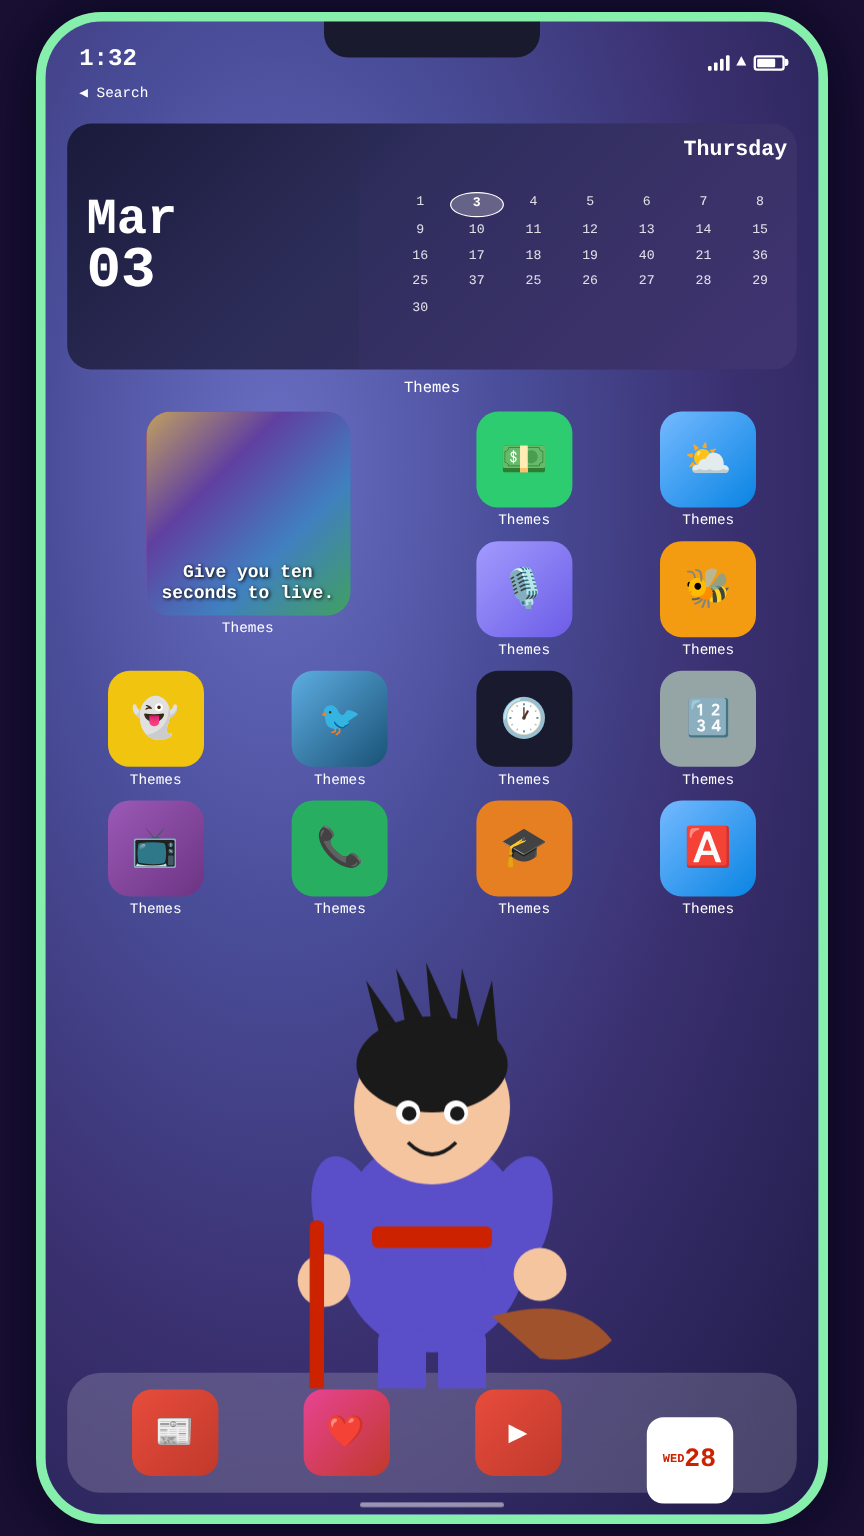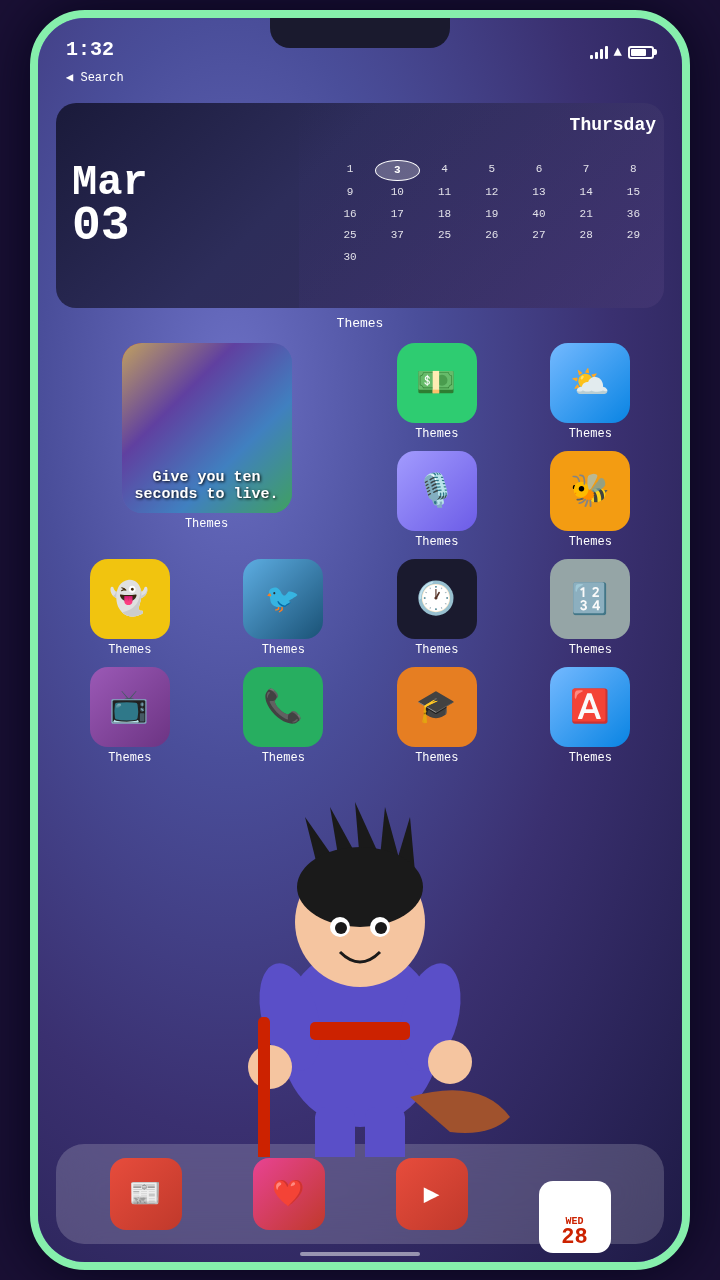--- a/index.html
+++ b/index.html
@@ -549,21 +549,21 @@
       </div>
     </div>
 
     <div class="dock-icon-wrap">
       <div class="dock-icon icon-youtube">
         <span style="font-size:26px; color:white;">▶</span>
       </div>
     </div>
 
     <div class="dock-icon-wrap">
-      <div class="dock-icon" style="background:white; border-radius:14px; display:flex; flex-direction:column; align-items:center; justify-content:flex-end; padding:4px;margin-top:45px;">
+      <div class="dock-icon" style="background:white; border-radius:14px; display:flex; flex-direction:row; align-items:center; justify-content:center; padding:4px;margin-top:45px;">
         <div style="font-size:10px; font-weight:700; color:#cc2200; line-height:1;">WED</div>
         <div style="font-size:22px; font-weight:800; color:#cc2200; line-height:1;">28</div>
       </div>
     </div>
   </div>
 
   <div class="home-indicator"></div>
 </div>
 
 </body></html>

